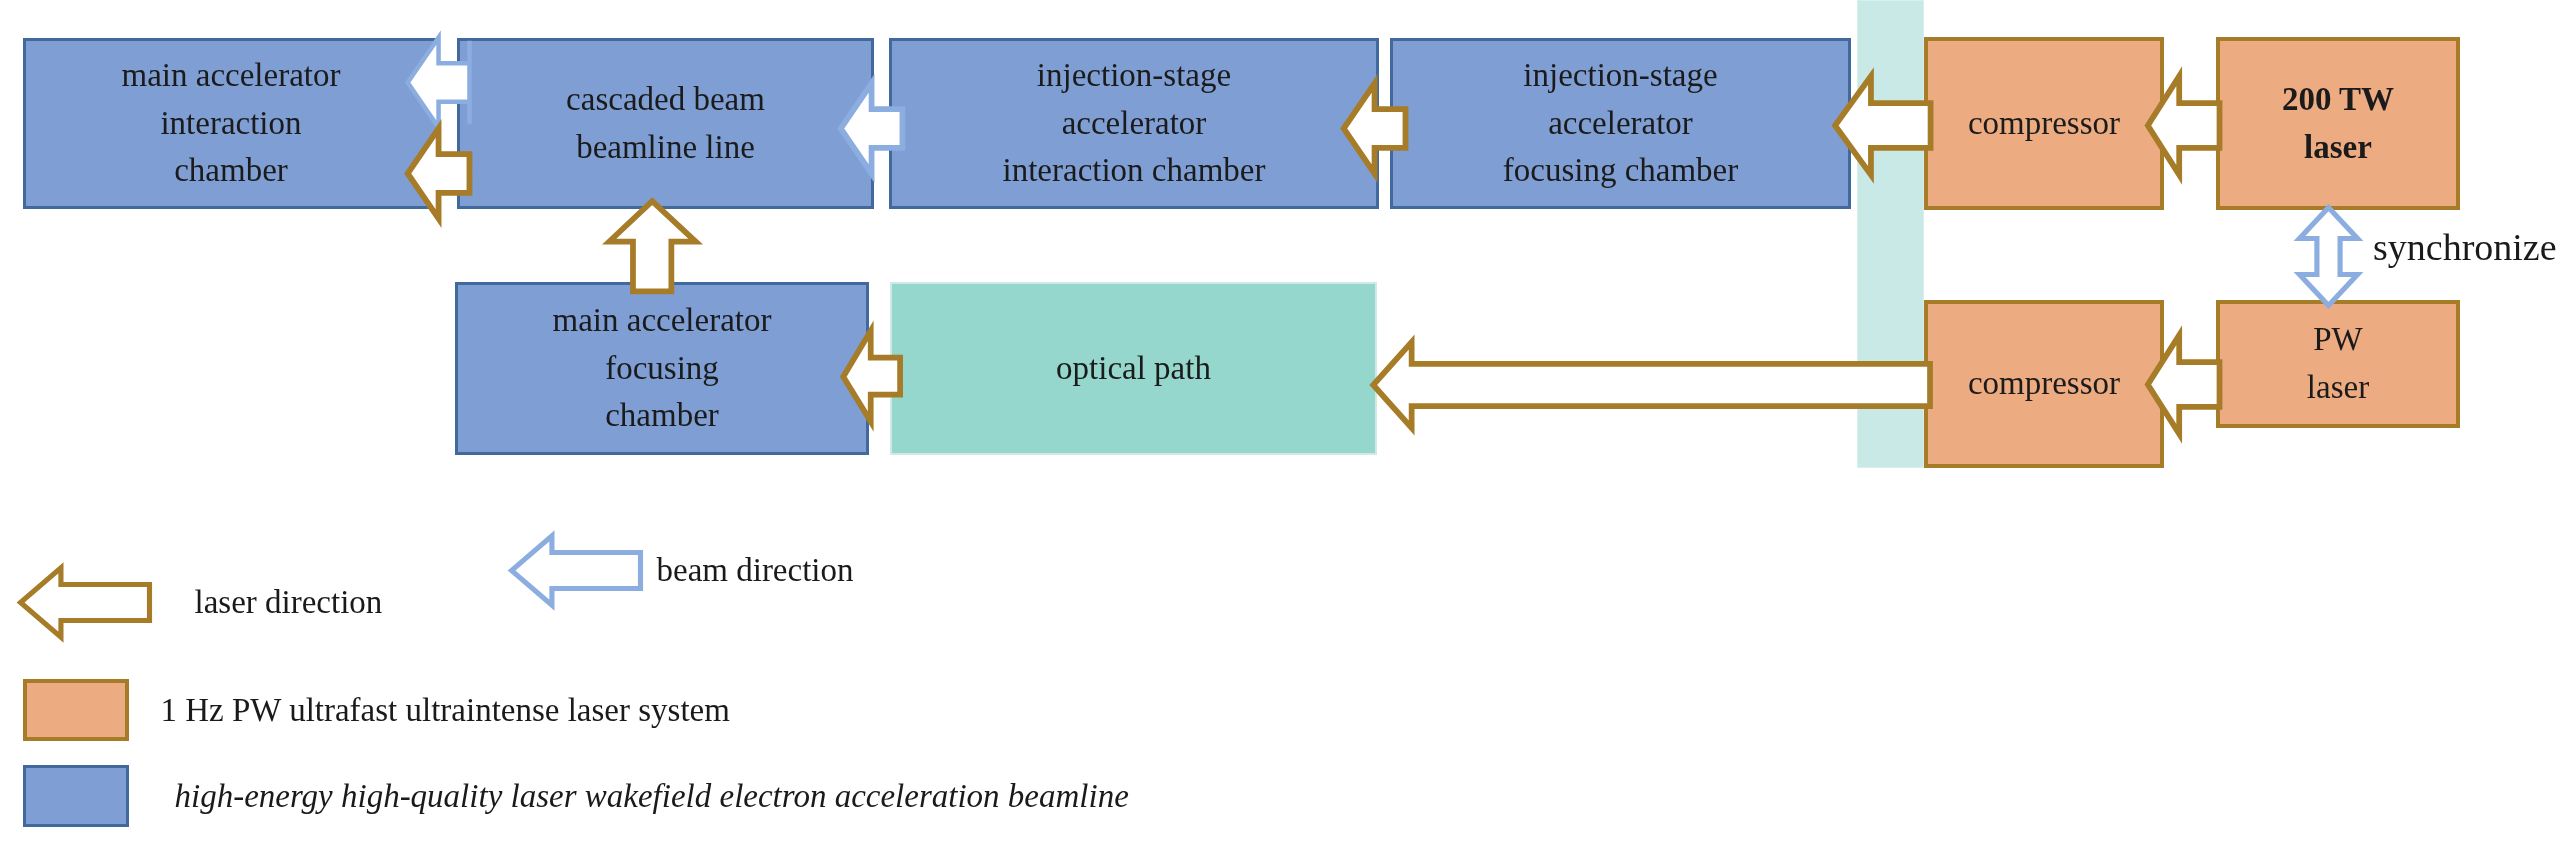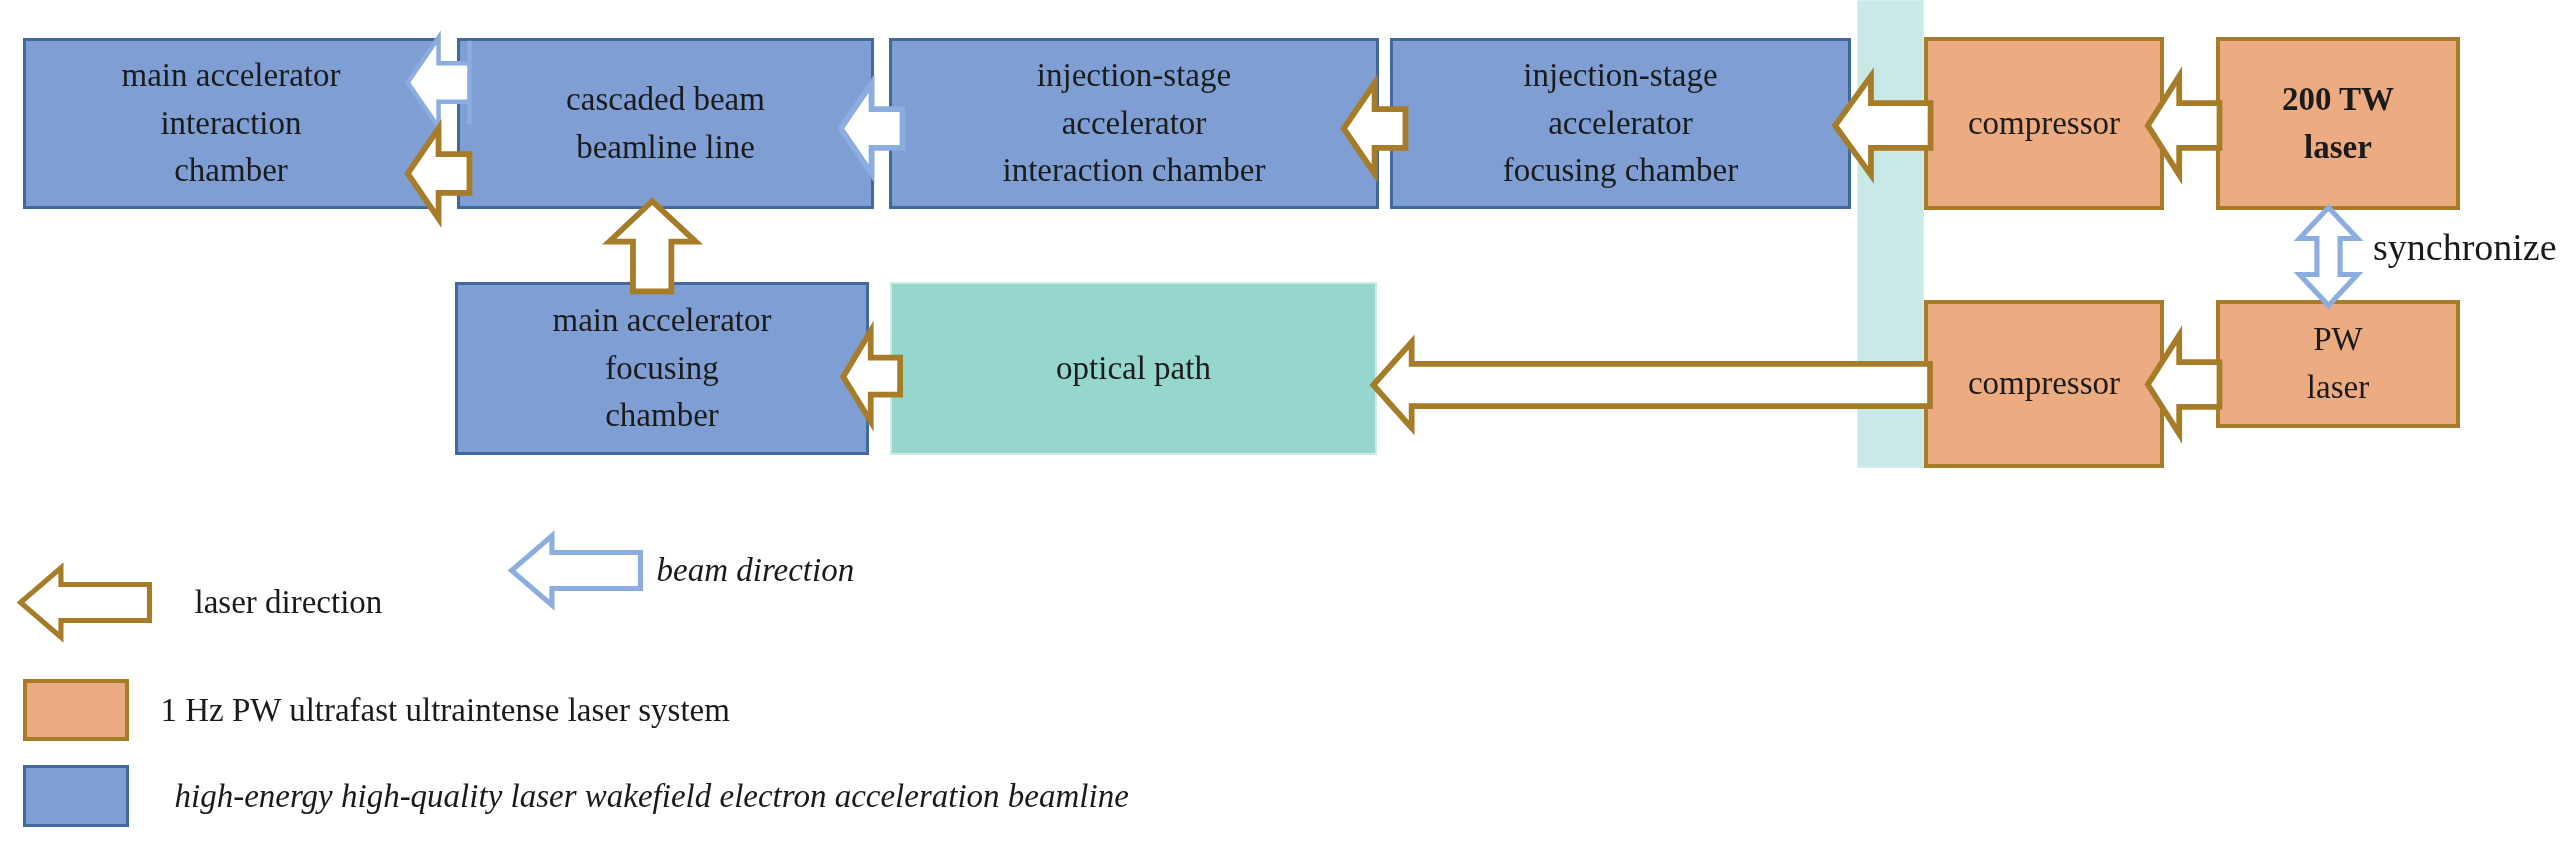--- a/index.html
+++ b/index.html
@@ -195,21 +195,21 @@
 
   <div class="legend-row" style="left:16px;top:564px;gap:29px;">
     <span class="arrow" style="position:relative;width:138px;height:77px;display:inline-block;">
       <svg width="138" height="77" viewBox="0 0 215 120">
         <polygon points="208,88 70,88 70,114 7,60 70,6 70,32 208,32" fill="#ffffff" stroke="#a67c28" stroke-width="8" stroke-linejoin="miter"></polygon>
       </svg>
     </span>
     <span class="legend-text" style="margin-left:11.5px;">laser direction</span>
   </div>
 
-  <div class="legend-row" style="left:507px;top:532px;font-style:italic;">
+  <div class="legend-row" style="left:507px;top:532px;">
     <span class="arrow" style="position:relative;width:138px;height:77px;display:inline-block;">
       <svg width="138" height="77" viewBox="0 0 215 120">
         <polygon points="208,88 70,88 70,114 7,60 70,6 70,32 208,32" fill="#ffffff" stroke="#8cade0" stroke-width="8" stroke-linejoin="miter"></polygon>
       </svg>
     </span>
     <span class="legend-text" style="margin-left:11.5px;">beam direction</span>
   </div>
 
   <div class="legend-row" style="left:22.5px;top:679px;">
     <span class="swatch swatch-orange" style="width:106px;height:62px;display:inline-block;"></span>

